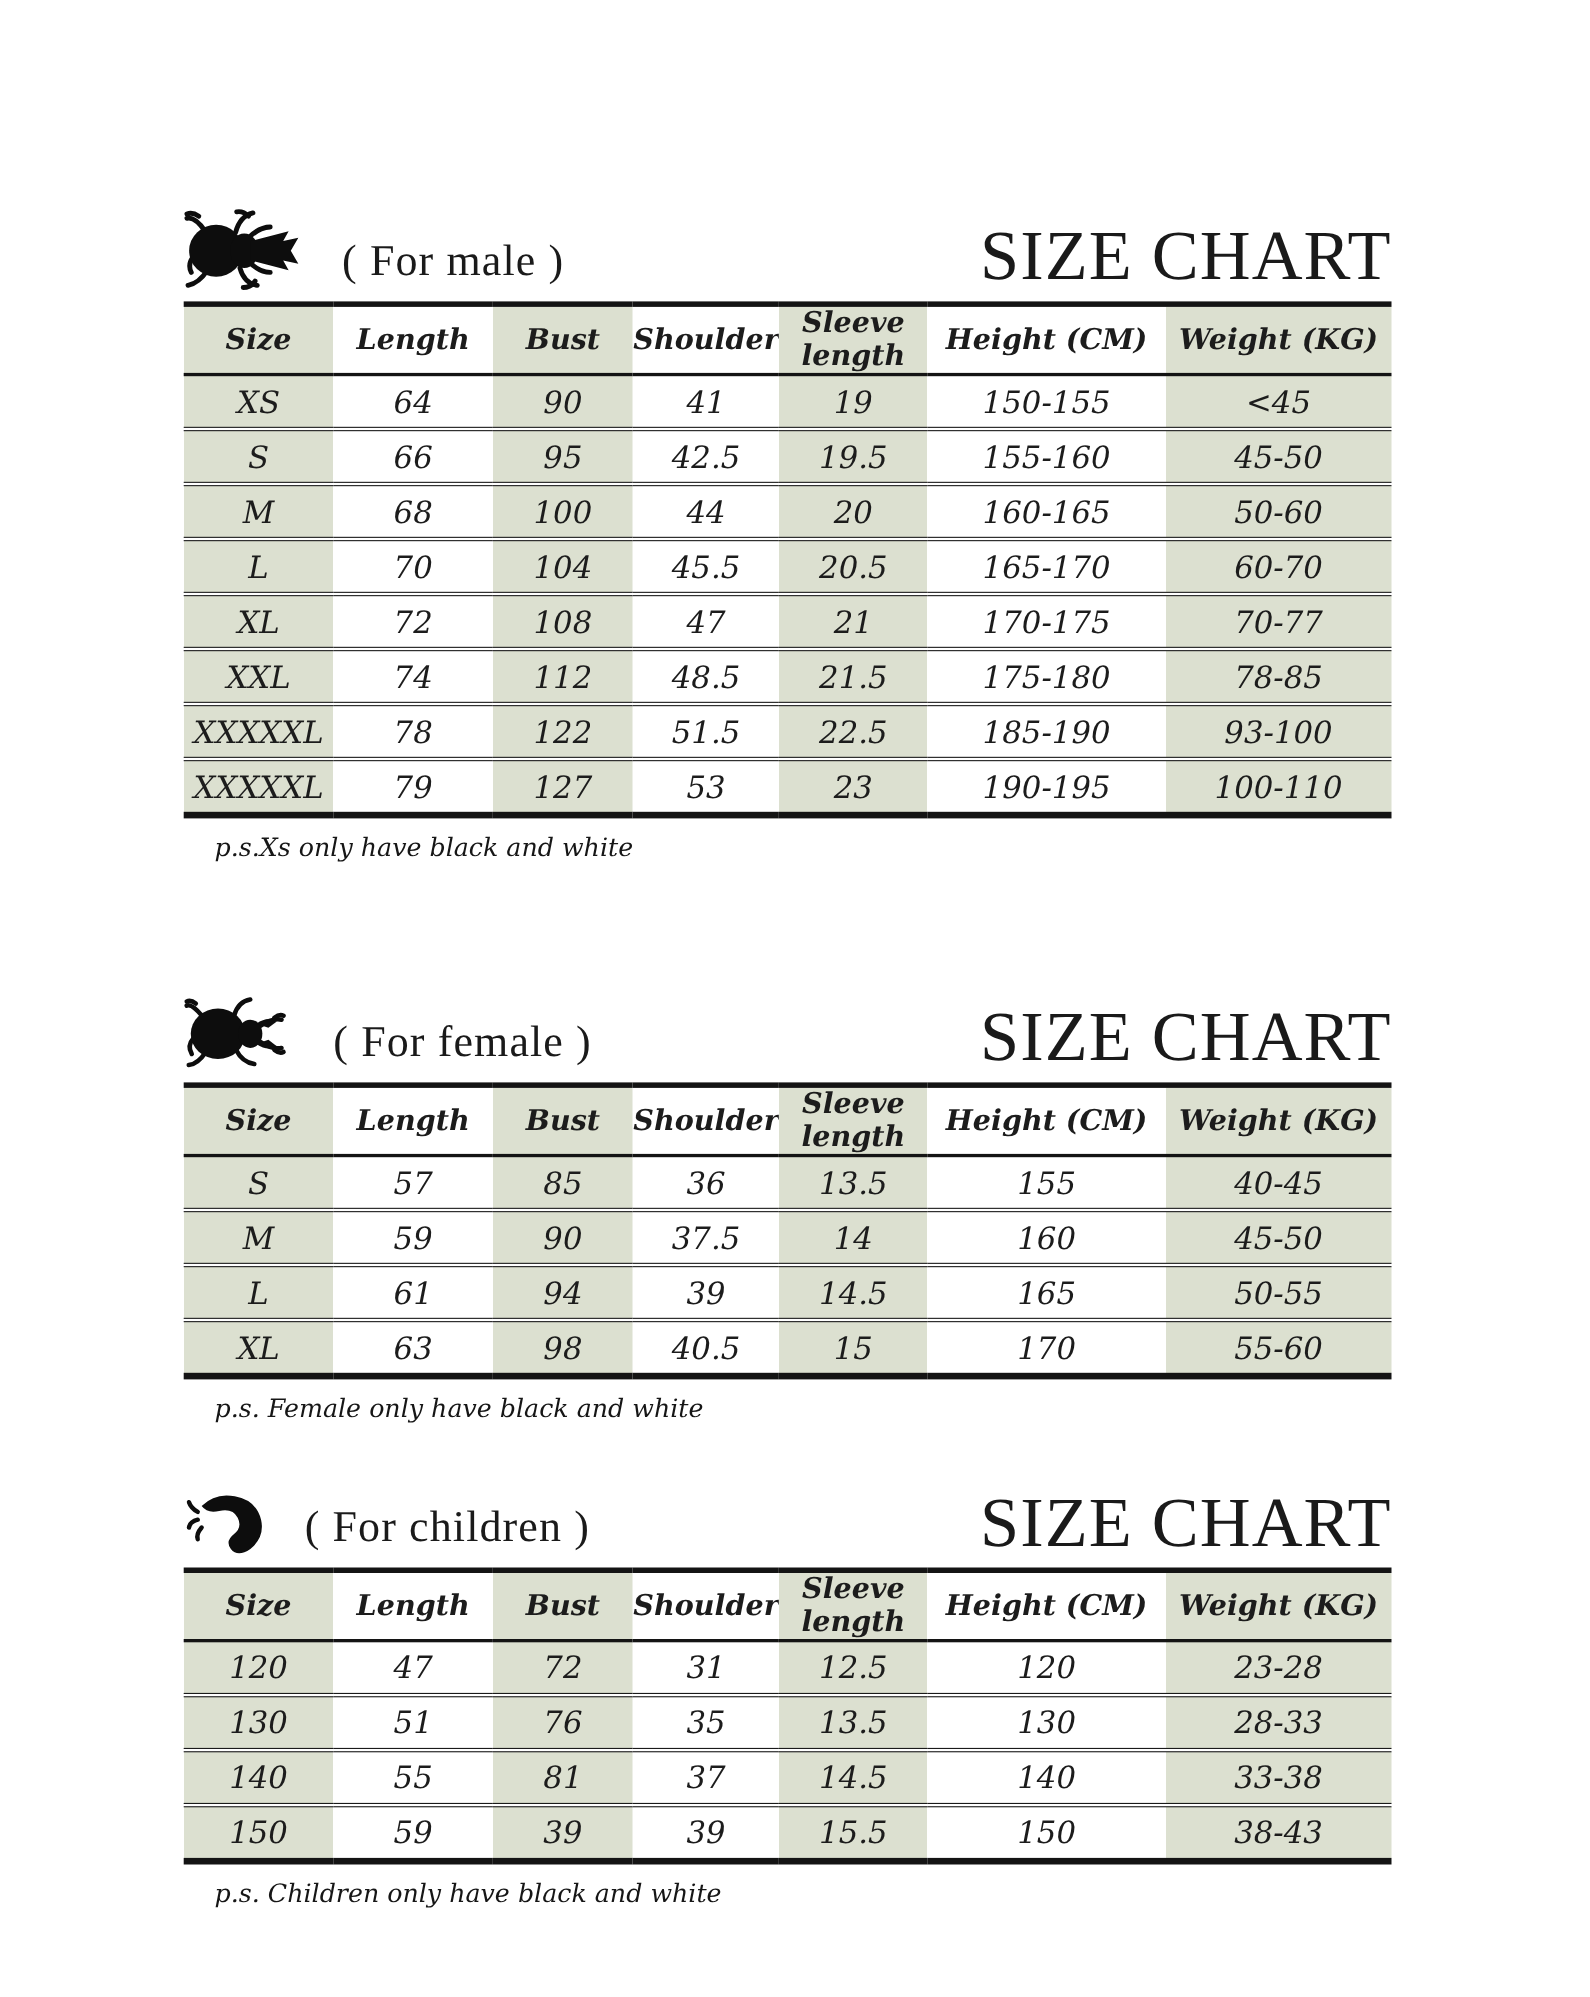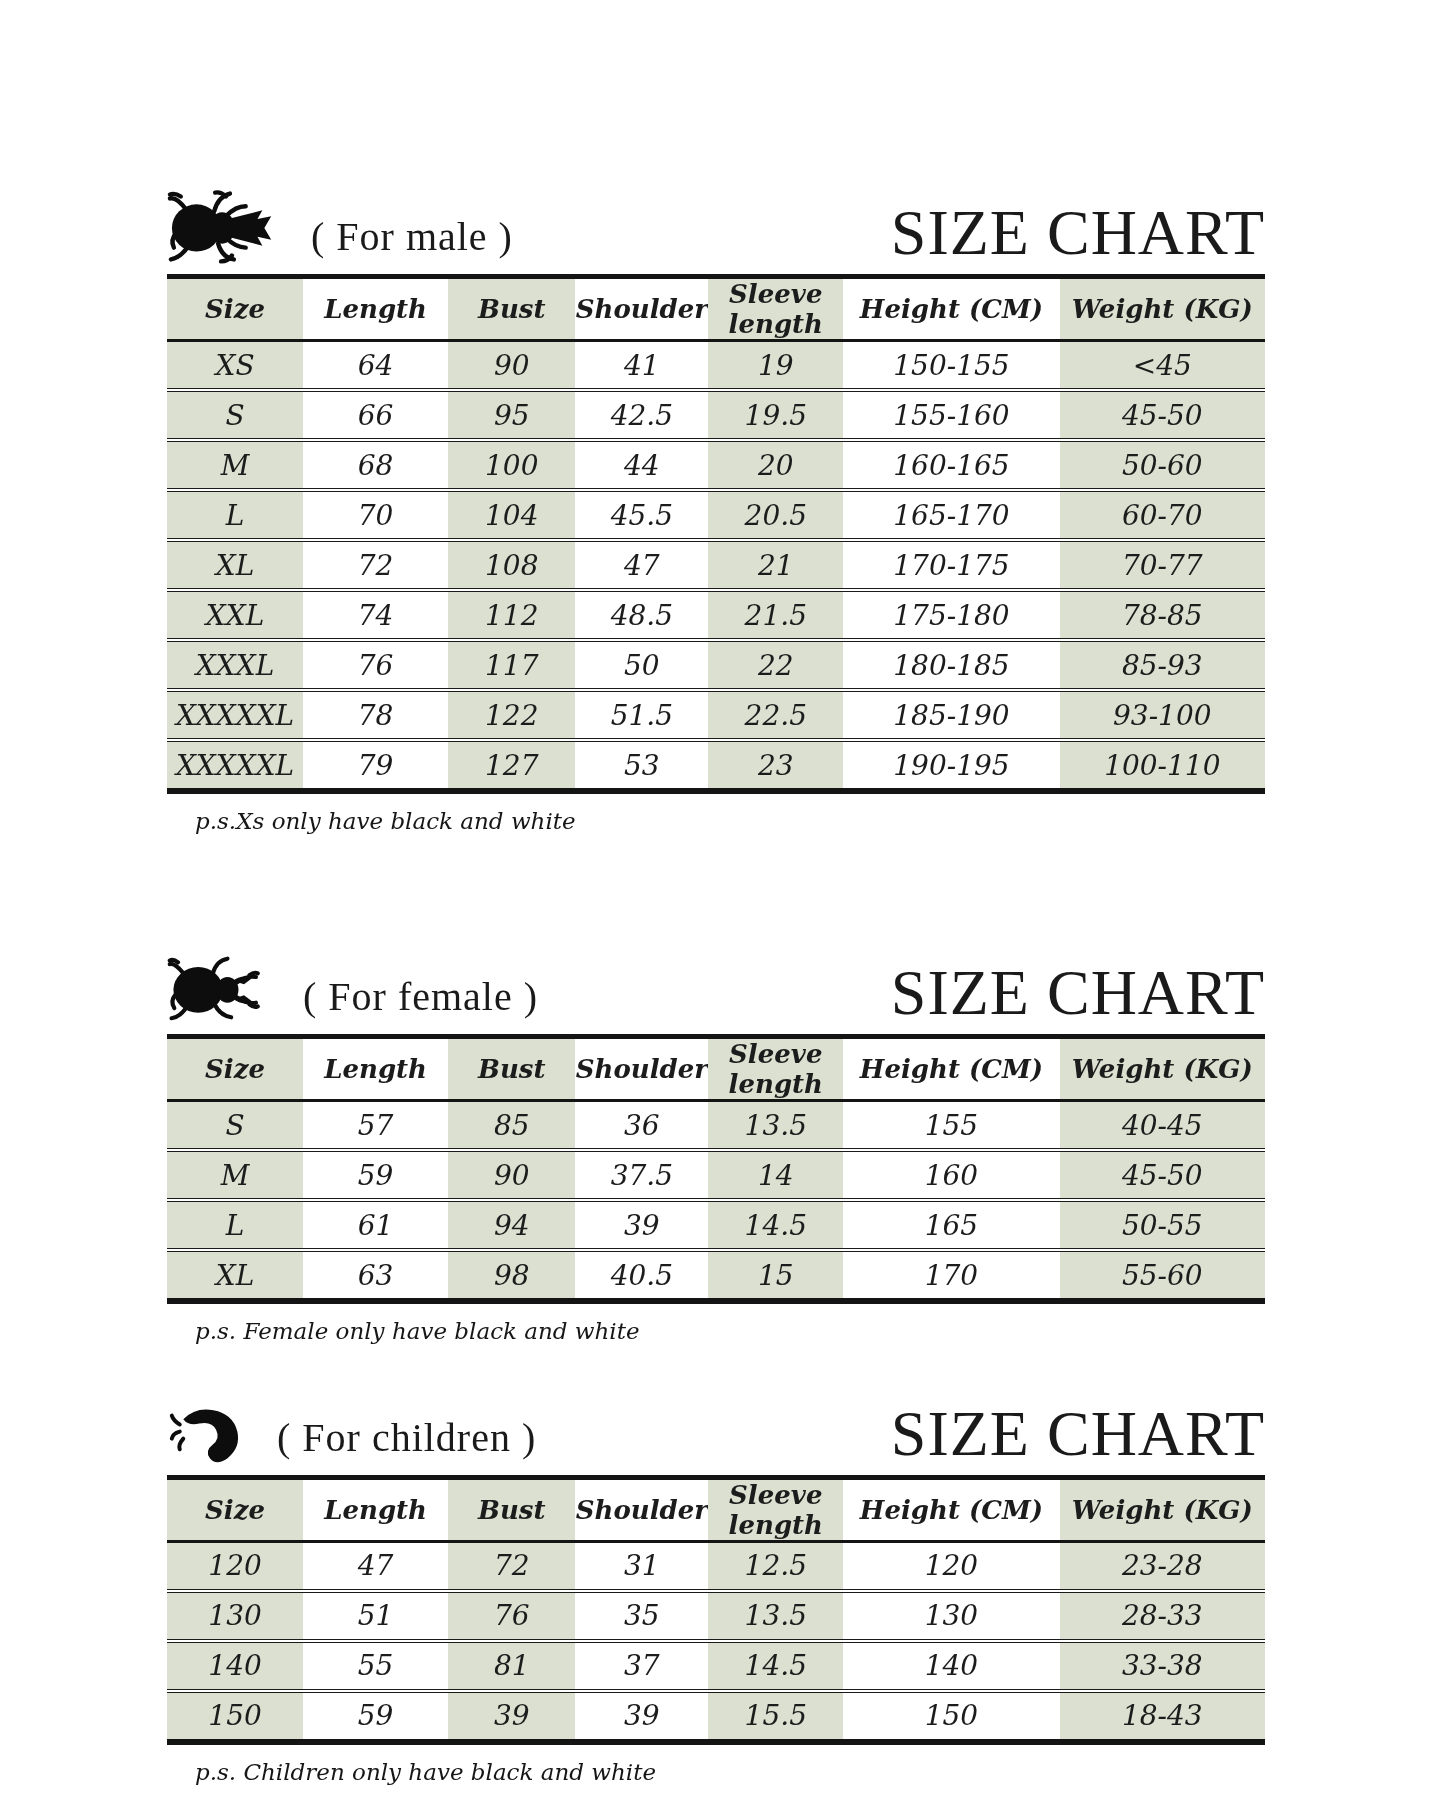--- a/index.html
+++ b/index.html
@@ -144,29 +144,20 @@
               <td class="cell-green">70-77</td>
             </tr>
             <tr>
               <td class="cell-green">XXL</td>
               <td class="cell-white">74</td>
               <td class="cell-green">112</td>
               <td class="cell-white">48.5</td>
               <td class="cell-green">21.5</td>
               <td class="cell-white">175-180</td>
               <td class="cell-green">78-85</td>
-            </tr>
-            <tr>
-              <td class="cell-green">XXXL</td>
-              <td class="cell-white">76</td>
-              <td class="cell-green">117</td>
-              <td class="cell-white">50</td>
-              <td class="cell-green">22</td>
-              <td class="cell-white">180-185</td>
-              <td class="cell-green">85-93</td>
             </tr>
             <tr>
               <td class="cell-green">XXXXXL</td>
               <td class="cell-white">78</td>
               <td class="cell-green">122</td>
               <td class="cell-white">51.5</td>
               <td class="cell-green">22.5</td>
               <td class="cell-white">185-190</td>
               <td class="cell-green">93-100</td>
             </tr>
@@ -339,20 +330,20 @@
               <td class="cell-white">140</td>
               <td class="cell-green">33-38</td>
             </tr>
             <tr>
               <td class="cell-green">150</td>
               <td class="cell-white">59</td>
               <td class="cell-green">39</td>
               <td class="cell-white">39</td>
               <td class="cell-green">15.5</td>
               <td class="cell-white">150</td>
-              <td class="cell-green">18-43</td>
+              <td class="cell-green">38-43</td>
             </tr>
           </tbody>
     </table>
     <div class="section-note">p.s. Children only have black and white</div>
   </section>
 </div>
 </div>
 
 </body></html>

